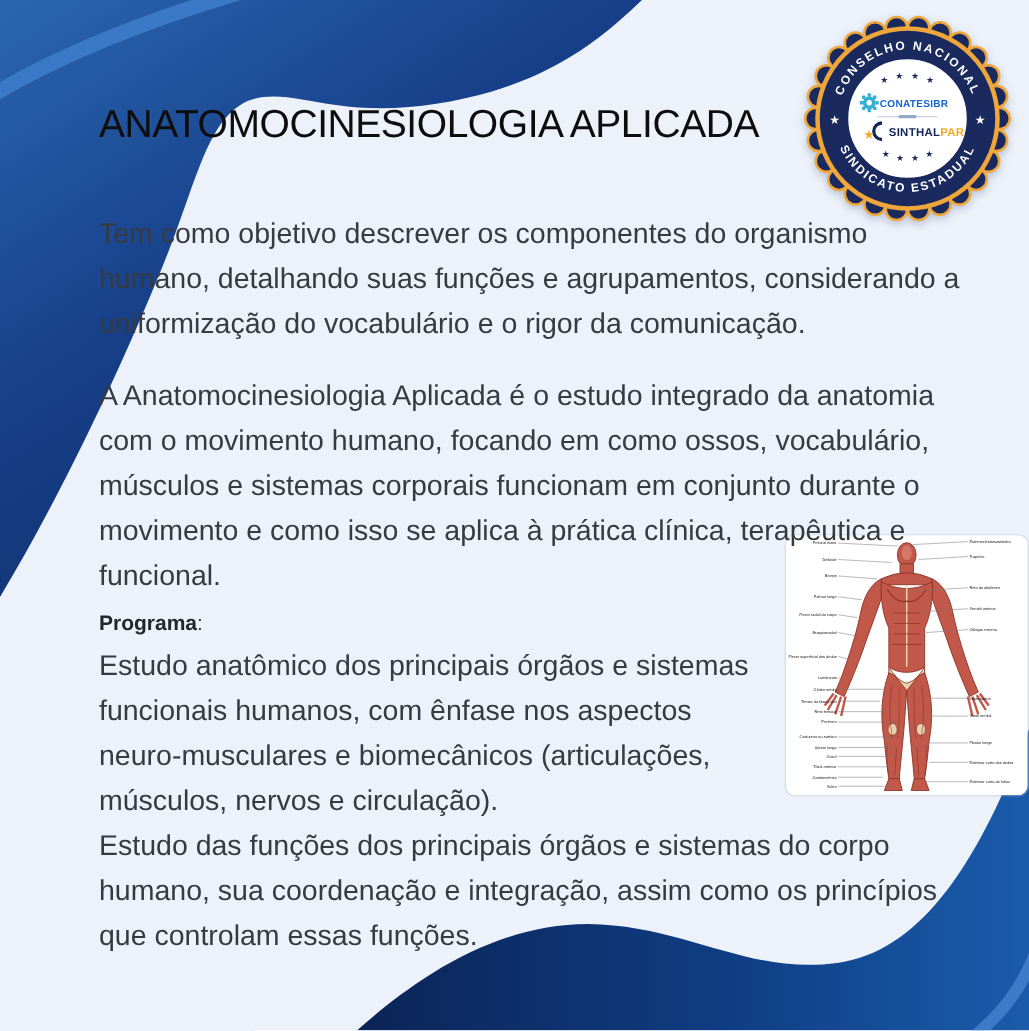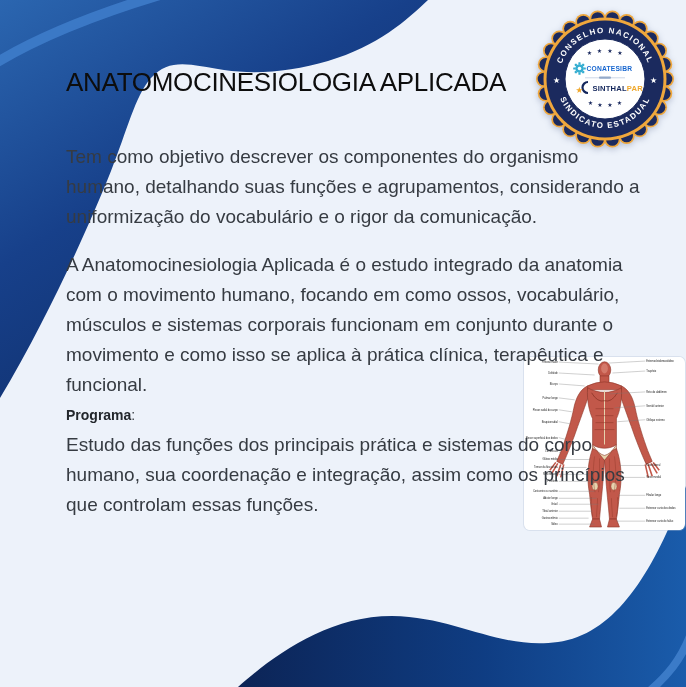--- a/index.html
+++ b/index.html
@@ -62,21 +62,25 @@
     <h1 class="title">ANATOMOCINESIOLOGIA APLICADA</h1>
     <p class="para gap">Tem como objetivo descrever os componentes do organismo
 humano, detalhando suas funções e agrupamentos, considerando a
 uniformização do vocabulário e o rigor da comunicação.</p>
     <p class="para">A Anatomocinesiologia Aplicada é o estudo integrado da anatomia
 com o movimento humano, focando em como ossos, vocabulário,
 músculos e sistemas corporais funcionam em conjunto durante o
 movimento e como isso se aplica à prática clínica, terapêutica e
 funcional.</p>
     <p class="progline"><span class="b">Programa</span><span>:</span></p>
-    <p class="para">Estudo das funções dos principais prática e sistemas do corpo
+    <p class="para">Estudo anatômico dos principais órgãos e sistemas
+funcionais humanos, com ênfase nos aspectos
+neuro-musculares e biomecânicos (articulações,
+músculos, nervos e circulação).</p>
+    <p class="para">Estudo das funções dos principais órgãos e sistemas do corpo
 humano, sua coordenação e integração, assim como os princípios
 que controlam essas funções.</p>
   </div>
 
   <figure class="anatomy">
     <svg viewBox="0 0 160 174">
       <rect x="0" y="0" width="160" height="174" rx="5" fill="#ffffff"></rect>
       <g id="bodyArt" stroke="#8c3527" stroke-width="0.6" fill="#c2584a">
         <ellipse cx="80" cy="13" rx="6.3" ry="8.2"></ellipse>
         <ellipse cx="80" cy="11.5" rx="3.4" ry="5" fill="#d4796a" stroke="none"></ellipse>

